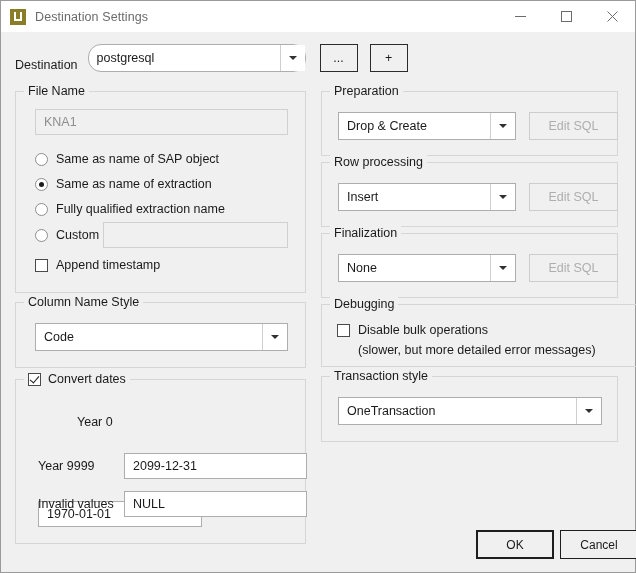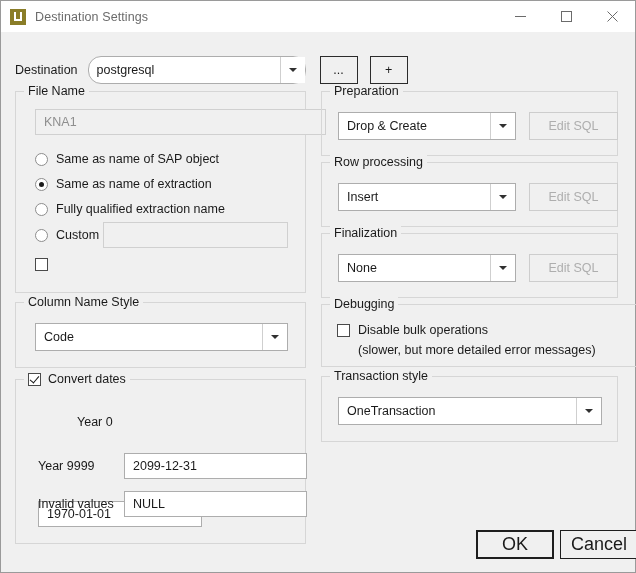--- a/index.html
+++ b/index.html
@@ -85,23 +85,23 @@
   .client {
     position: relative;
     flex: 1 1 auto;
     background: #f0f0f0;
   }
 
   
   .dest-row {
     position: absolute;
     left: 14px;
-    top: 24px;
-    display: flex;
-    align-items: center;
+    top: 12px;
+    display: flex;
+    align-items: flex-end;
   }
   .dest-label {
     font-size: 12.5px;
     color: #1a1a1a;
     margin-right: 10px;
   }
   .combo {
     display: flex;
     align-items: stretch;
     background: #ffffff;
@@ -278,21 +278,21 @@
   .dialog-btn {
     position: absolute;
     box-sizing: border-box;
     width: 78px;
     height: 29px;
     background: #f0f0f0;
     border: 1px solid #1e1e1e;
     display: flex;
     align-items: center;
     justify-content: center;
-    font-size: 18px;
+    font-size: 12px;
     color: #1a1a1a;
     font-family: "Liberation Sans", sans-serif;
     padding: 0;
   }
   #btn-ok { border-width: 2px; }
 
   .note-line {
     position: absolute;
     font-size: 12.5px;
     color: #1a1a1a;
@@ -337,21 +337,21 @@
             <span class="arrow-tri"></span>
           </div>
       </div>
       <button class="small-btn" id="btn-ellipsis">...</button>
       <button class="small-btn">+</button>
     </div>
 
     <div class="group" style="left:14px; top:59px; width:291px; height:202px;">
       <div class="group-title">File Name</div>
 
-      <div class="textbox disabled" style="position:absolute; left:19px; top:17px; width:291px;">KNA1</div>
+      <div class="textbox disabled" style="position:absolute; left:19px; top:17px; width:253px;">KNA1</div>
 
       <div class="radio-row" style="left:19px; top:60px;">
         <span class="radio-mark"></span>
         <span class="opt-label">Same as name of SAP object</span>
       </div>
 
       <div class="radio-row" style="left:19px; top:85px;">
         <span class="radio-mark checked"></span>
         <span class="opt-label">Same as name of extraction</span>
       </div>
@@ -362,20 +362,21 @@
       </div>
 
       <div class="radio-row" style="left:19px; top:136px;">
         <span class="radio-mark"></span>
         <span class="opt-label">Custom</span>
       </div>
       <div class="textbox disabled" style="position:absolute; left:87px; top:130px; width:185px;"></div>
 
       <div class="check-row" style="left:19px; top:166px;">
         <span class="check-mark"></span>
+        <span class="opt-label">Append timestamp</span>
       </div>
     </div>
 
     <div class="group" style="left:14px; top:270px; width:291px; height:66px;">
       <div class="group-title">Column Name Style</div>
       <div class="combo" style="position:absolute; left:19px; top:20px; width:253px;">
         <div class="combo-text">Code</div>
         <div class="combo-arrow">
             <span class="arrow-tri"></span>
           </div>

